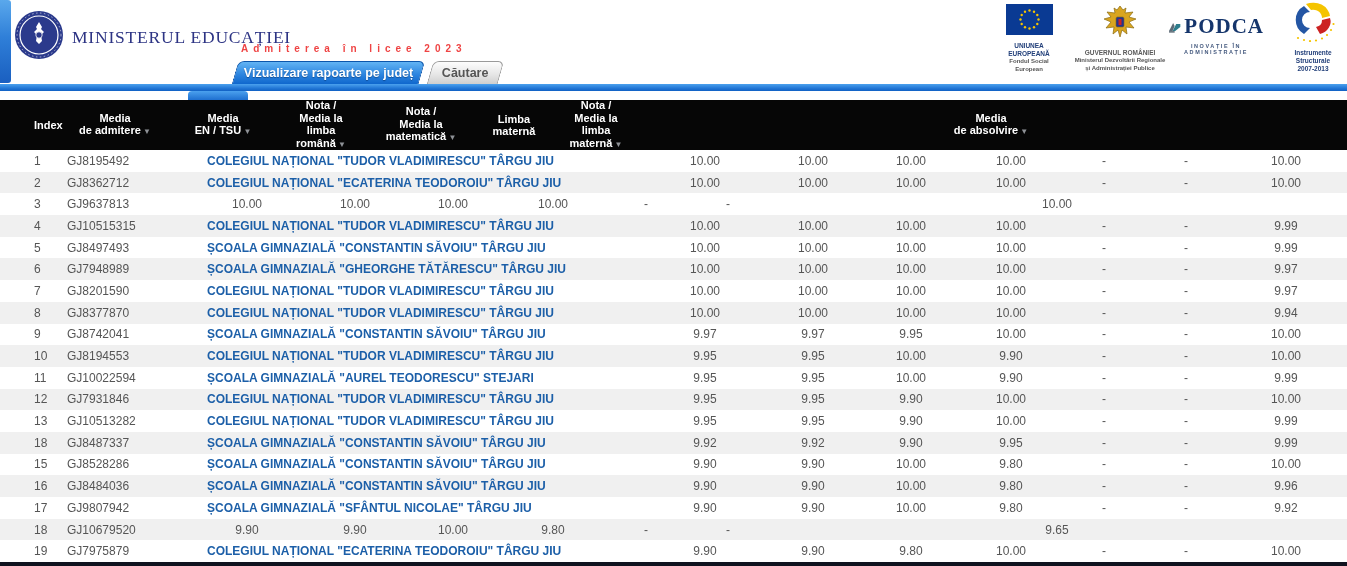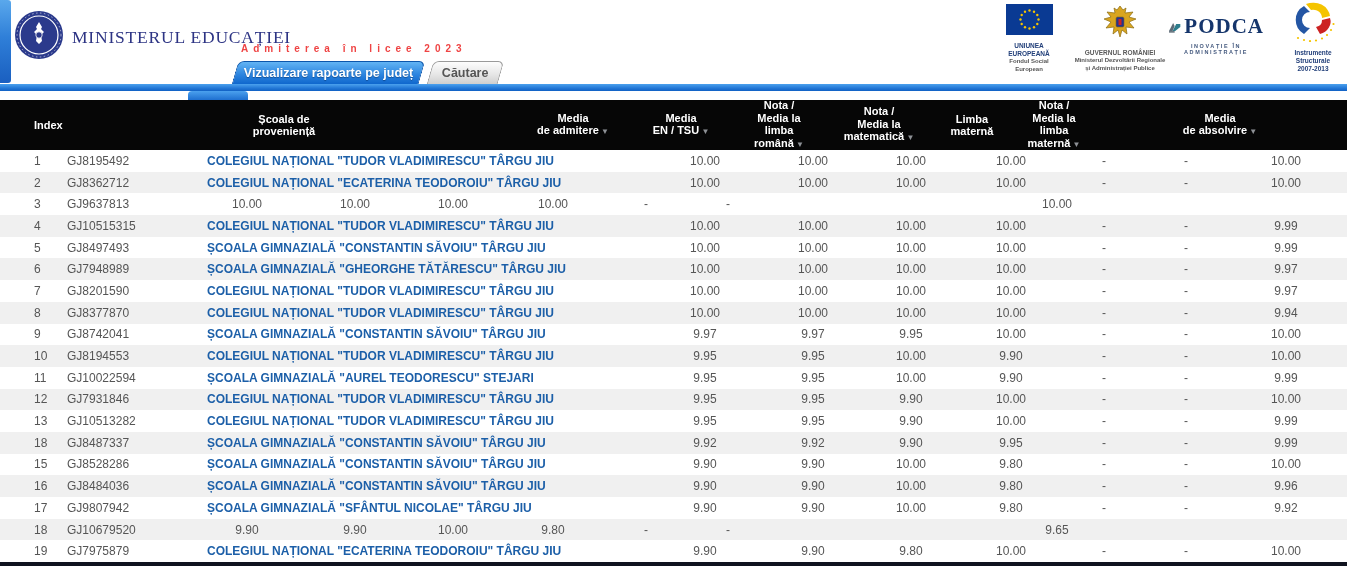--- a/index.html
+++ b/index.html
@@ -165,23 +165,20 @@
     <span class="tab-label">Căutare</span>
   </div>
 
   <div class="blue-bar"></div>
   <div class="blue-peek"></div>
 
   <div class="thead">
       <div class="th col0">
         <span class="th-label">Index</span>
       </div>
-      <div class="th col2">
-        <span class="th-label">Școala de<br>proveniență</span>
-      </div>
       <div class="th col3">
         <span class="th-label">Media<br>de admitere<span class="sort-arrow"> ▼</span></span>
       </div>
       <div class="th col4">
         <span class="th-label">Media<br>EN / TSU<span class="sort-arrow"> ▼</span></span>
       </div>
       <div class="th col5">
         <span class="th-label">Nota /<br>Media la<br>limba<br>română<span class="sort-arrow"> ▼</span></span>
       </div>
       <div class="th col6">

